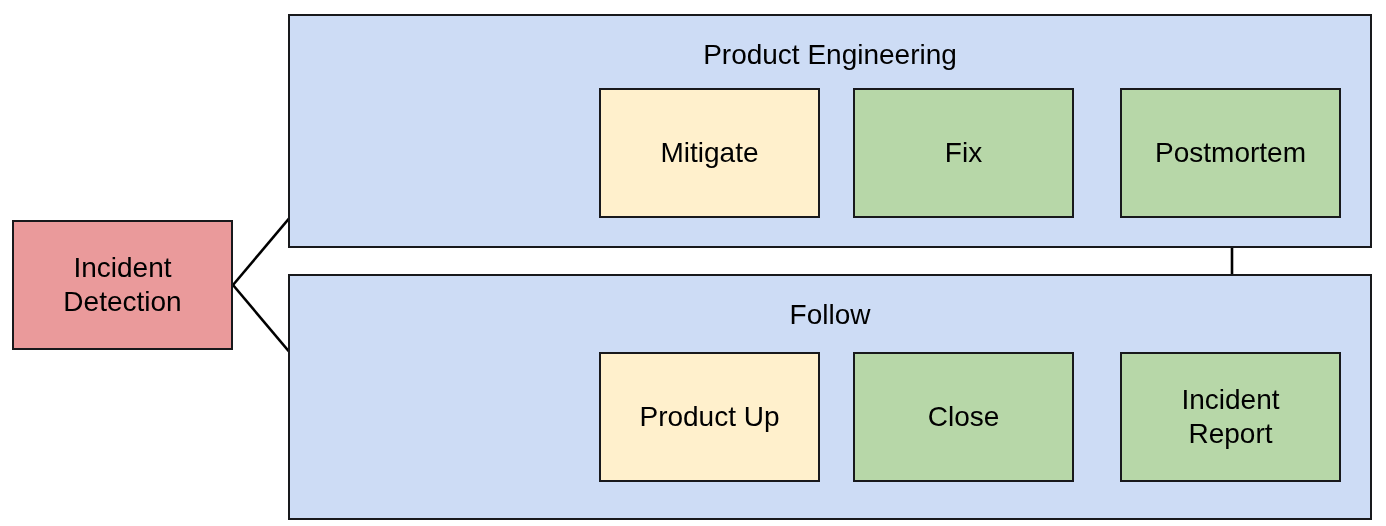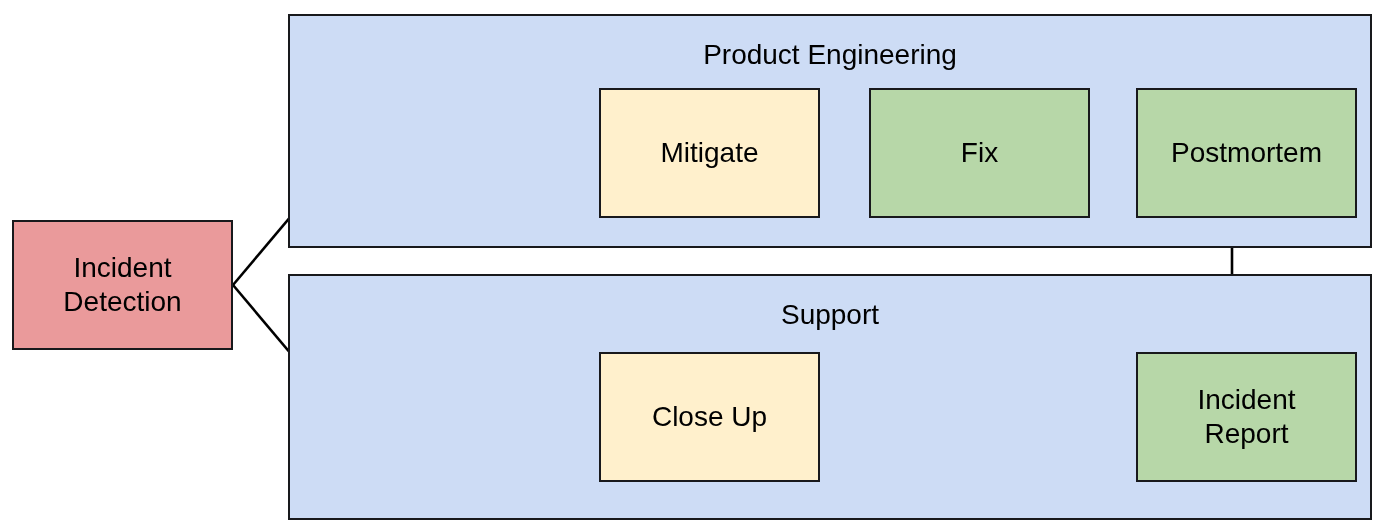--- a/index.html
+++ b/index.html
@@ -55,21 +55,21 @@
     line-height: 34px;
     color: #000000;
   }
   .node-label {
     display: block;
     padding: 0 4px;
     white-space: pre-line;
   }
   .fill-red   { background: #ea9a9b; }
   .fill-yellow{ background: #fff0cc; text-align: center; }
-  .fill-green { background: #b7d7a8; margin-left: 16px; }
+  .fill-green { background: #b7d7a8; }
 </style>
 </head>
 <body>
 
 <div id="canvas" style="width: 1386px; height: 526px; background: rgb(255, 255, 255);">
 
   <svg id="edge-layer" viewBox="0 0 1386 526">
     <defs>
       <marker id="arrowhead" markerWidth="12" markerHeight="12" refX="9.4" refY="4" orient="auto" markerUnits="userSpaceOnUse">
         <path d="M 0 0 L 10 4 L 0 8 L 2.4 4 Z" fill="#000000"></path>
@@ -86,39 +86,42 @@
         <polyline points="1074,417 1116,417" marker-end="url(#arrowhead)" fill="none"></polyline>
         <polyline points="1232,218 1232,348" marker-end="url(#arrowhead)" fill="none"></polyline>
       </g>
   </svg>
 
   <div class="group" id="group-0" style="left: 288px; top: 14px; width: 1084px; height: 234px; background: rgb(205, 220, 245); border-color: rgb(24, 25, 28);">
     <div class="group-title" style="top: 22px;">Product Engineering</div>
   </div>
 
   <div class="group" id="group-1" style="left: 288px; top: 274px; width: 1084px; height: 246px; background: rgb(205, 220, 245); border-color: rgb(24, 25, 28);">
-    <div class="group-title" style="top: 22px;">Support</div>
+    <div class="group-title" style="top: 22px;">Follow</div>
   </div>
 
   <div class="node fill-red" id="node-start" style="left: 12px; top: 220px; width: 221px; height: 130px; background: rgb(234, 154, 155);">
     <span class="node-label">Incident
 Detection</span>
   </div>
 
   <div class="node fill-yellow" id="node-0-1" style="left: 599px; top: 88px; width: 221px; height: 130px; background: rgb(255, 240, 204); border-color: rgb(24, 25, 28);">
     <span class="node-label">Mitigate</span>
   </div>
   <div class="node fill-green" id="node-0-2" style="left: 853px; top: 88px; width: 221px; height: 130px; background: rgb(183, 215, 168); border-color: rgb(24, 25, 28);">
     <span class="node-label">Fix</span>
   </div>
   <div class="node fill-green" id="node-0-3" style="left: 1120px; top: 88px; width: 221px; height: 130px; background: rgb(183, 215, 168); border-color: rgb(24, 25, 28);">
     <span class="node-label">Postmortem</span>
   </div>
 
   <div class="node fill-yellow" id="node-1-1" style="left: 599px; top: 352px; width: 221px; height: 130px; background: rgb(255, 240, 204); border-color: rgb(24, 25, 28);">
-    <span class="node-label">Close Up</span>
+    <span class="node-label">Product Up</span>
+  </div>
+  <div class="node fill-green" id="node-1-2" style="left: 853px; top: 352px; width: 221px; height: 130px; background: rgb(183, 215, 168); border-color: rgb(24, 25, 28);">
+    <span class="node-label">Close</span>
   </div>
   <div class="node fill-green" id="node-1-3" style="left: 1120px; top: 352px; width: 221px; height: 130px; background: rgb(183, 215, 168); border-color: rgb(24, 25, 28);">
     <span class="node-label">Incident
 Report</span>
   </div>
 
 </div>
 
 </body></html>

